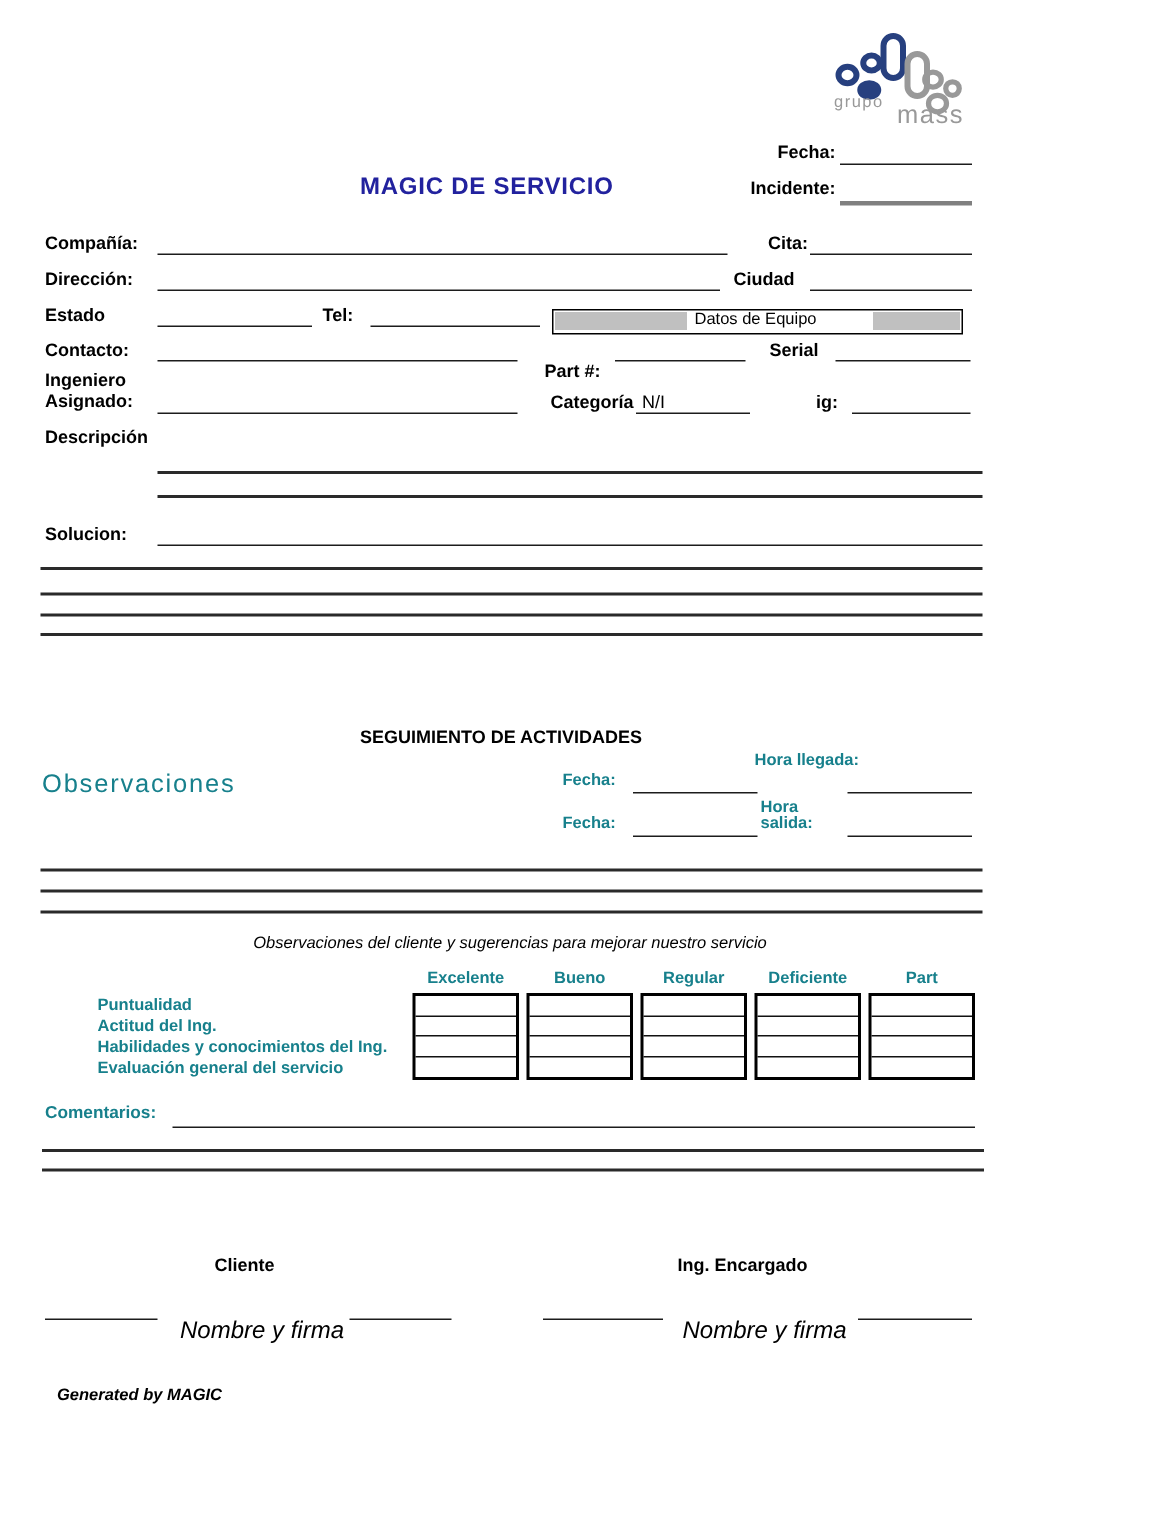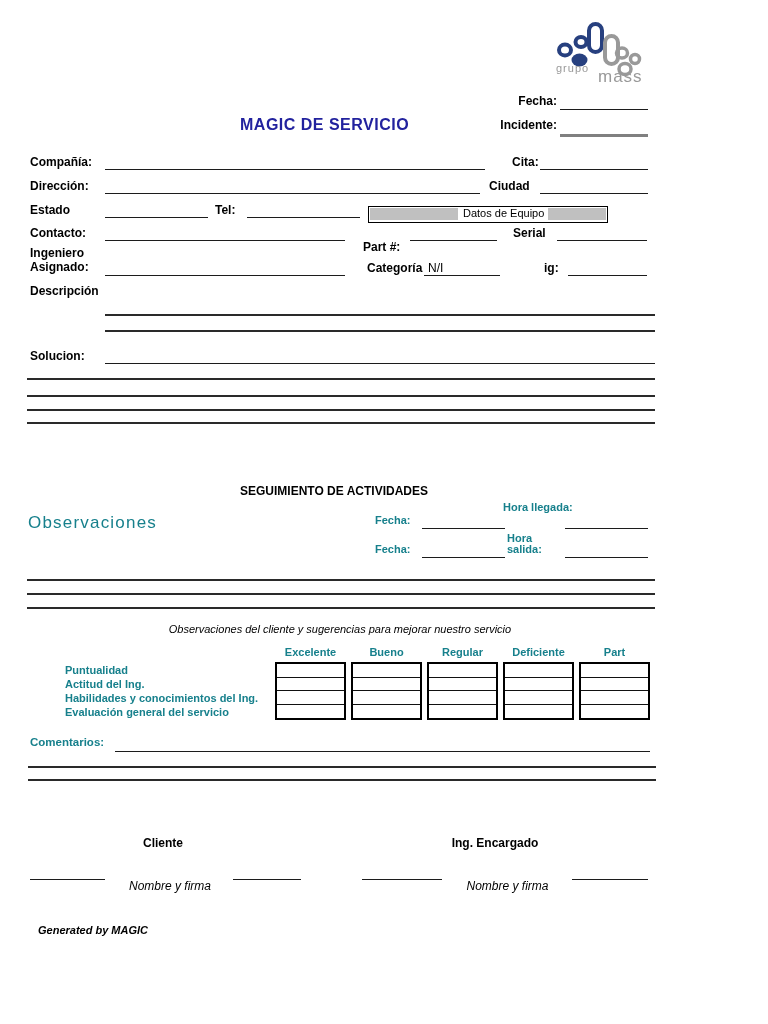--- a/index.html
+++ b/index.html
@@ -14,33 +14,33 @@
   .fline{position:absolute;height:0;border-top:1.4px solid #1c1c1c;}
   .tline{position:absolute;height:0;border-top:2px solid #2a2a2a;}
   .grayline{position:absolute;height:0;border-top:3px solid #808080;}
   .right{text-align:right;}
   .center{text-align:center;}
   .italic{font-style:italic;}
   #title{position:absolute;left:240px;top:116px;font-weight:bold;font-size:16px;
          color:#22229E;letter-spacing:.5px;}
   #obs-title{position:absolute;left:28px;top:513px;font-size:17px;color:#17808C;
          letter-spacing:1.2px;}
-  #datos-box{position:absolute;left:368px;top:206px;width:240px;height:17px;
+  #datos-box{position:absolute;left:368px;top:206px;width:274px;height:17px;
          border:1.5px solid #000;background:#fff;box-sizing:border-box;}
   .gray-chip{position:absolute;top:1px;height:12px;background:#C0C0C0;}
   #datos-box .dlabel{position:absolute;left:94px;top:0px;font-size:11px;white-space:nowrap;}
   .rating-box{position:absolute;top:662px;width:71px;height:58px;border:2px solid #000;
          background:#fff;box-sizing:border-box;}
   .rating-cell{height:13.5px;border-bottom:1.4px solid #111;box-sizing:border-box;}
   .rating-cell:last-child{border-bottom:none;}
   .col-head{position:absolute;top:646px;width:91px;text-align:center;font-weight:bold;
          font-size:11px;color:#17808C;white-space:nowrap;}
   .row-lbl{position:absolute;left:65px;font-weight:bold;font-size:11px;color:#17808C;
          white-space:nowrap;}
-  .sig-txt{position:absolute;font-size:12px;font-style:italic;text-align:center;white-space:nowrap;}
+  .sig-txt{position:absolute;font-size:16px;font-style:italic;text-align:left;white-space:nowrap;}
   #logo-grupo{position:absolute;left:556px;top:62px;font-size:11px;color:#999;letter-spacing:1px;}
   #logo-mass{position:absolute;left:598px;top:67px;font-size:17px;color:#999;letter-spacing:1px;}
   #generated{position:absolute;left:38px;top:924px;font-size:11px;font-weight:bold;font-style:italic;}
 </style>
 </head>
 <body>
 
 <div id="page">
 
   <svg class="abs" style="left:553px;top:16px;" width="100" height="62" viewBox="0 0 100 62">

